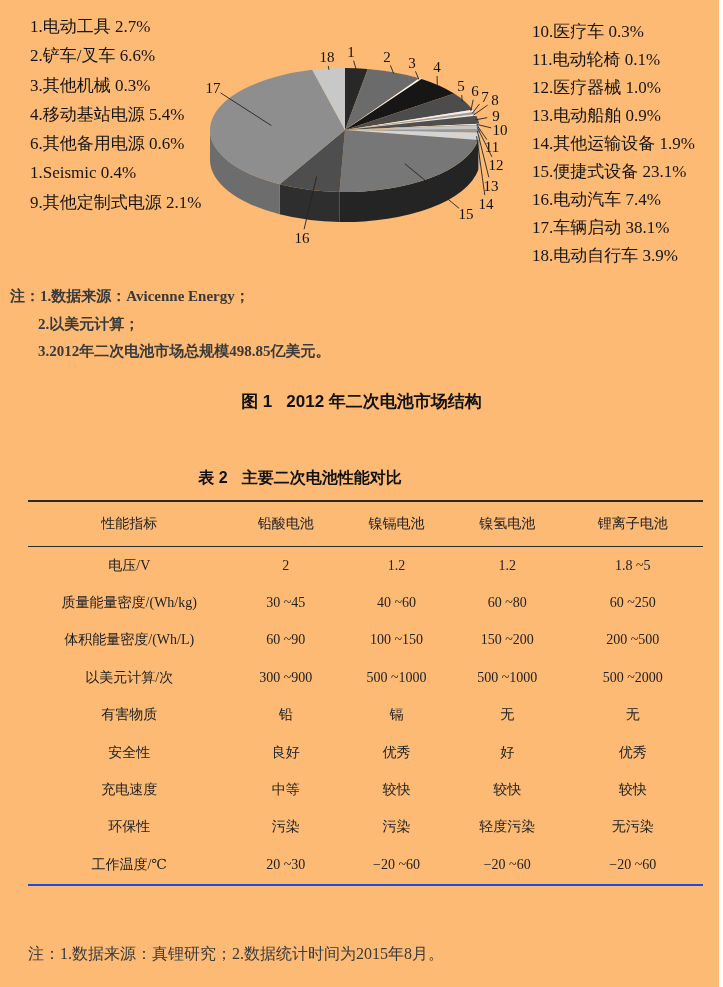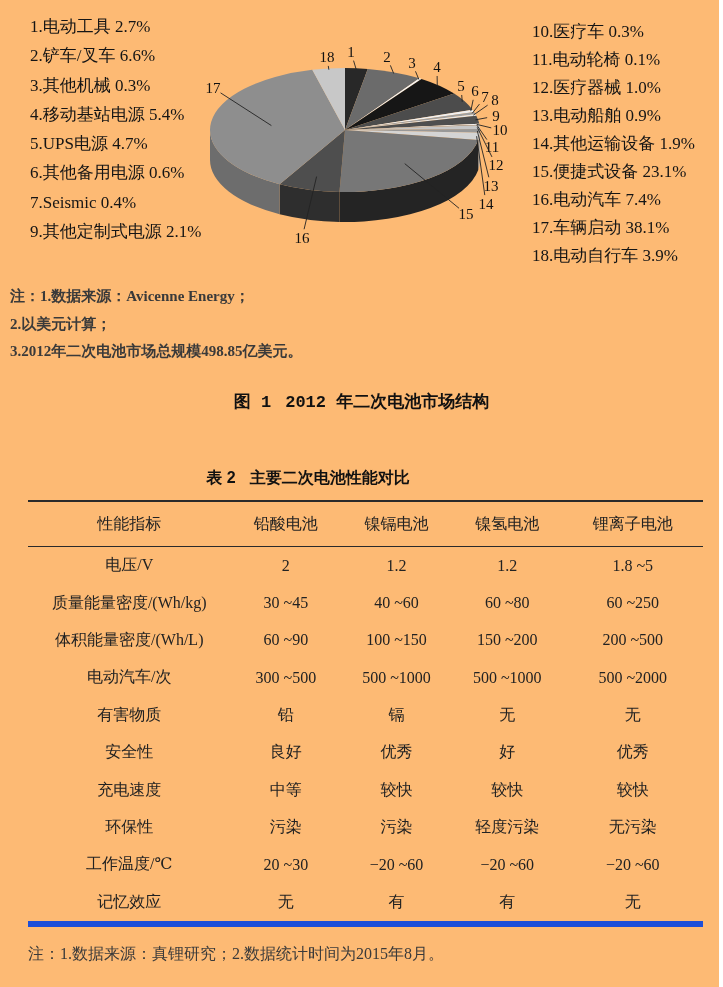--- a/index.html
+++ b/index.html
@@ -11,51 +11,50 @@
   .legend-col{position:absolute;font-size:17px;color:#151515;}
   #legend-left{left:30px;top:12px;line-height:29.3px;}
   #legend-right{left:532px;top:18px;line-height:28px;}
   .legend-item{white-space:nowrap;}
   #pie-svg{position:absolute;left:180px;top:35px;}
   .pie-label{font-family:"Liberation Serif","DejaVu Serif",serif;font-size:15px;fill:#111;}
   .leader{stroke:#222;stroke-width:0.9;fill:none;}
   
   .fig-notes{position:absolute;left:10px;top:283px;font-size:15px;color:#3a3a3a;line-height:27.5px;}
   .fig-notes .note-line{white-space:nowrap;font-weight:bold;}
-  .fig-notes .note-line + .note-line{}
+  .fig-notes .note-line + .note-line{margin-left:28px;}
   
   .fig-caption{position:absolute;top:390px;left:0;width:723px;text-align:center;
-    font-family:Liberation Mono, monospace;font-weight:bold;font-size:17px;color:#111;}
+    font-family:Liberation Sans, sans-serif;font-weight:bold;font-size:17px;color:#111;}
   .tbl-caption{position:absolute;top:468px;left:0;width:600px;text-align:center;
-    font-family:"Liberation Sans","DejaVu Sans",sans-serif;font-weight:bold;font-size:16px;color:#111;padding-left:8px;}
+    font-family:"Liberation Sans","DejaVu Sans",sans-serif;font-weight:bold;font-size:16px;color:#111;}
   .cap-label{margin-right:14px;}
   
   .perf-table{position:absolute;left:28px;top:500px;width:675px;border-collapse:collapse;table-layout:fixed;
-    border-top:2px solid #2a2a2a;border-bottom:6px solid #1d4ed8;font-size:16px;color:#222;}
+    border-top:2px solid #2a2a2a;border-bottom:2px solid #1d4ed8;font-size:14px;color:#222;}
   .perf-table col.c0{width:30%;}
   .perf-table col.cn{width:16.4%;}
   .perf-table col.c4{width:20.8%;}
   .perf-table thead th{height:42px;font-weight:normal;border-bottom:1.5px solid #2a2a2a;text-align:center;vertical-align:middle;}
   .perf-table tbody th,.perf-table tbody td{height:35.4px;font-weight:normal;text-align:center;vertical-align:middle;white-space:nowrap;}
   
   .tbl-note{position:absolute;left:28px;top:944px;font-size:16px;color:#3a3a3a;white-space:nowrap;}
 </style>
 </head>
 <body>
 
 <div class="page">
 
   <div id="legend-left" class="legend-col">
       <div class="legend-item">1.电动工具 2.7%</div>
       <div class="legend-item">2.铲车/叉车 6.6%</div>
       <div class="legend-item">3.其他机械 0.3%</div>
       <div class="legend-item">4.移动基站电源 5.4%</div>
-      <div class="legend-item">5.UPS电源 4.7%</div>
       <div class="legend-item">6.其他备用电源 0.6%</div>
-      <div class="legend-item">7.Seismic 0.4%</div>
+      <div class="legend-item">1.Seismic 0.4%</div>
       <div class="legend-item">9.其他定制式电源 2.1%</div>
     </div>
 
   <div id="legend-right" class="legend-col">
       <div class="legend-item">10.医疗车 0.3%</div>
       <div class="legend-item">11.电动轮椅 0.1%</div>
       <div class="legend-item">12.医疗器械 1.0%</div>
       <div class="legend-item">13.电动船舶 0.9%</div>
       <div class="legend-item">14.其他运输设备 1.9%</div>
       <div class="legend-item">15.便捷式设备 23.1%</div>
@@ -173,22 +172,22 @@
           <td>60 ~250</td>
         </tr>
         <tr>
           <th>体积能量密度/(Wh/L)</th>
           <td>60 ~90</td>
           <td>100 ~150</td>
           <td>150 ~200</td>
           <td>200 ~500</td>
         </tr>
         <tr>
-          <th>电动汽车/次</th>
-          <td>300 ~500</td>
+          <th>以美元计算/次</th>
+          <td>300 ~900</td>
           <td>500 ~1000</td>
           <td>500 ~1000</td>
           <td>500 ~2000</td>
         </tr>
         <tr>
           <th>有害物质</th>
           <td>铅</td>
           <td>镉</td>
           <td>无</td>
           <td>无</td>
@@ -214,25 +213,18 @@
           <td>轻度污染</td>
           <td>无污染</td>
         </tr>
         <tr>
           <th>工作温度/℃</th>
           <td>20 ~30</td>
           <td>−20 ~60</td>
           <td>−20 ~60</td>
           <td>−20 ~60</td>
         </tr>
-        <tr>
-          <th>记忆效应</th>
-          <td>无</td>
-          <td>有</td>
-          <td>有</td>
-          <td>无</td>
-        </tr>
       </tbody>
   </table>
 
   <div class="tbl-note">注：1.数据来源：真锂研究；2.数据统计时间为2015年8月。</div>
 
 </div>
 
 </body></html>

